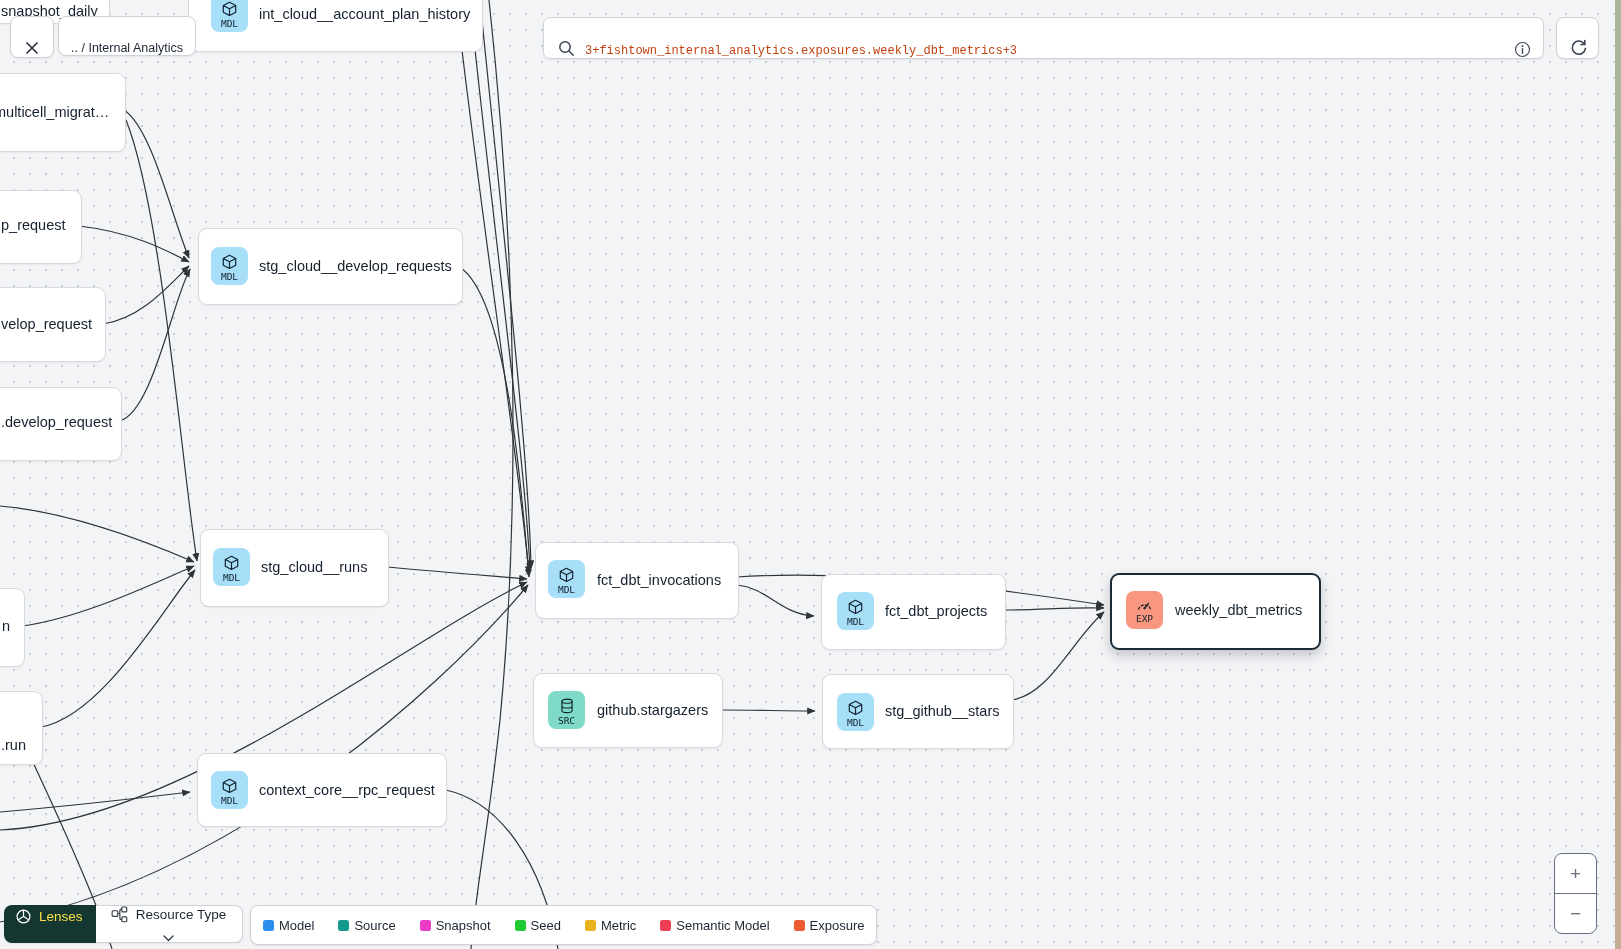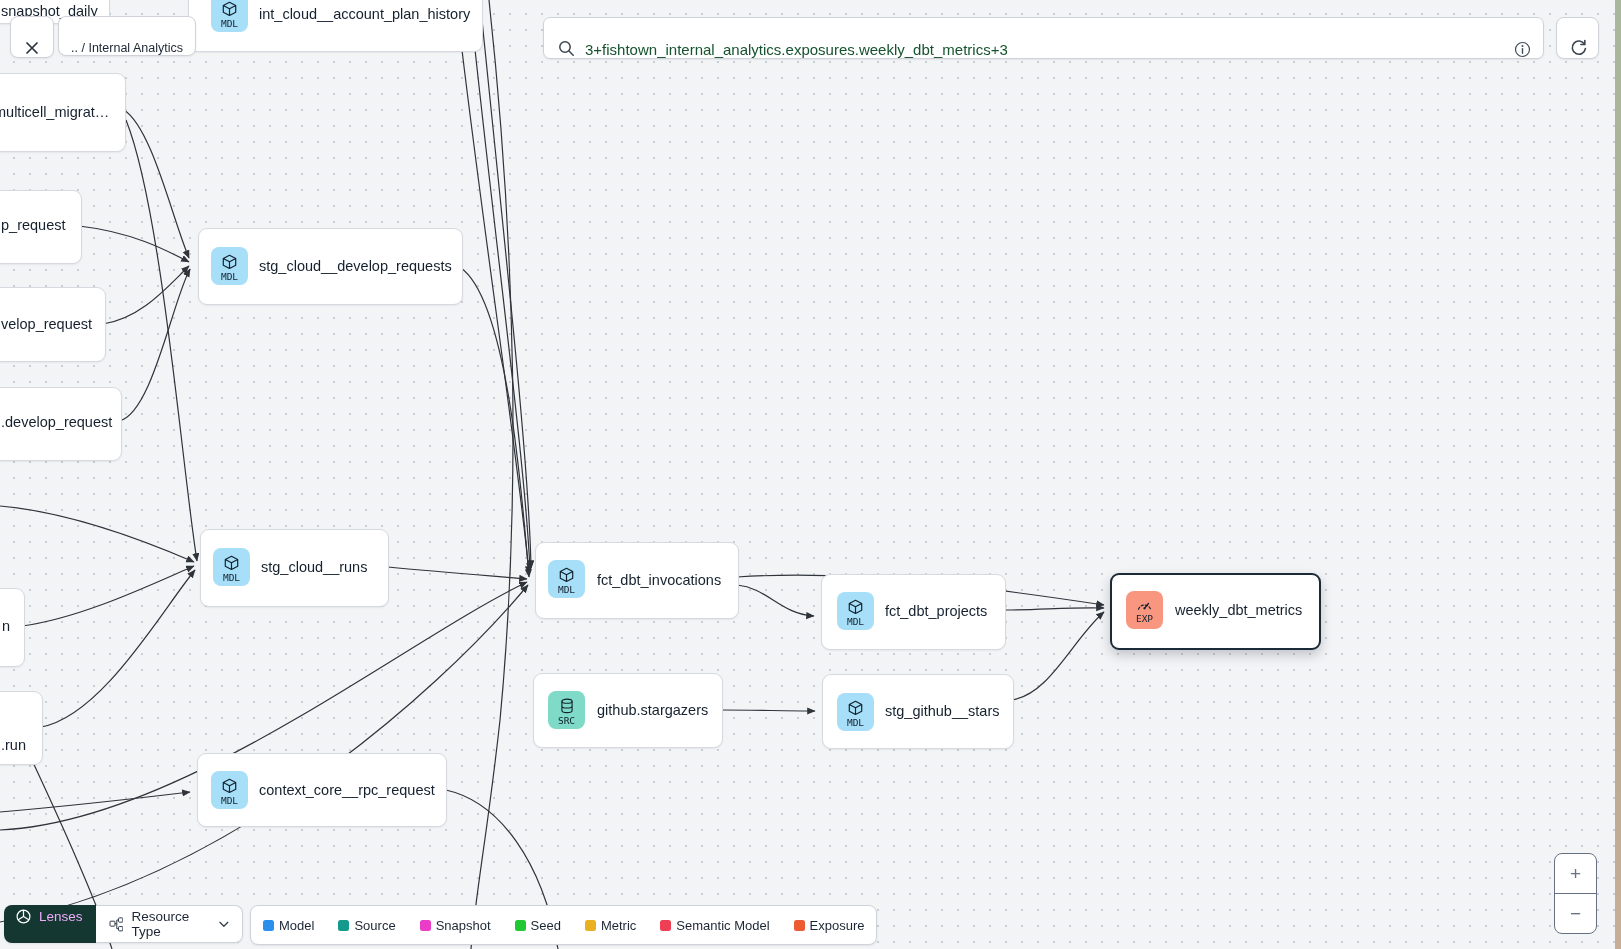--- a/index.html
+++ b/index.html
@@ -18,36 +18,36 @@
   .badge svg{margin-top:4px;}
   .badge .btxt{font-family:"DejaVu Sans Mono",monospace;font-size:9.5px;line-height:11px;
     color:#12222e;margin-top:1px;}
   .nlabel{position:absolute;transform:translateY(-50%);font-size:14.5px;color:#15212e;
     white-space:nowrap;z-index:4;}
   .chip{position:absolute;background:#ffffff;border:1px solid #cfd3d9;border-radius:8px;
     box-shadow:0 1px 2px rgba(16,24,40,.07);display:flex;align-items:flex-end;justify-content:center;z-index:10;}
   #close-btn{left:10px;top:16px;width:42px;height:40px;cursor:pointer;}
   #breadcrumb{left:58px;top:16px;width:136px;height:38px;font-size:12.5px;color:#1d2734;cursor:pointer;}
   #searchbar{left:543px;top:17px;width:999px;height:40px;justify-content:flex-start;border-radius:7px;}
-  #searchbar input{border:0;outline:none;flex:1;font-size:15px;color:#14532d;background:transparent;
-    font-family:Liberation Sans, sans-serif;padding:0;}
+  #searchbar input{border:0;outline:none;flex:1;font-size:12px;color:#c2410c;background:transparent;
+    font-family:Liberation Mono, monospace;padding:0;}
   #search-icon{margin:0 9px 0 13px;display:flex;}
   #info-icon{margin:0 12px 0 8px;display:flex;cursor:pointer;}
   #refresh-btn{left:1556px;top:17px;width:41px;height:40px;cursor:pointer;}
   #zoomctl{position:absolute;left:1554px;top:853px;width:41px;height:79px;background:#fff;
     border:1px solid #667084;border-radius:8px;z-index:10;display:flex;flex-direction:column;}
   #zoomctl .zbtn{flex:1;display:flex;align-items:center;justify-content:center;font-size:19px;
     color:#6b7280;cursor:pointer;}
   #zoomctl .zbtn:first-child{border-bottom:1px solid #667084;}
   #lenses-bar{position:absolute;left:4px;top:905px;height:38px;display:flex;z-index:10;
     border-radius:8px;box-shadow:0 1px 2px rgba(16,24,40,.08);}
-  #lenses-btn{background:#143831;color:#f0abfc;border-radius:8px 0 0 8px;display:flex;align-items:center;
+  #lenses-btn{background:#143831;color:#fde047;border-radius:8px 0 0 8px;display:flex;align-items:center;
     padding:0 13px 16px 11px;font-size:13.5px;gap:7px;cursor:pointer;}
   #rtype-btn{background:#fff;border:1px solid #cfd3d9;border-left:0;border-radius:0 8px 8px 0;
-    display:flex;align-items:center;padding:0 13px;font-size:13.5px;color:#1d2734;gap:8px;cursor:pointer;width:120px;justify-content:space-between;}
+    display:flex;align-items:center;padding:0 13px;font-size:13.5px;color:#1d2734;gap:8px;cursor:pointer;width:120px;justify-content:space-between;flex-direction:column;}
   #rtype-left{display:flex;align-items:center;gap:8px;}
   #legend{position:absolute;left:250px;top:905px;height:38px;background:#fff;border:1px solid #cfd3d9;
     border-radius:8px;display:flex;align-items:center;padding:0 12px;gap:24px;z-index:10;
     box-shadow:0 1px 2px rgba(16,24,40,.08);}
   .lg-item{display:flex;align-items:center;gap:5px;font-size:13px;color:#1d2734;white-space:nowrap;}
   .lg-swatch{width:11px;height:11px;border-radius:2.5px;display:inline-block;}
   #edge-strip{position:absolute;right:0;top:0;width:6px;height:949px;z-index:20;
     background:linear-gradient(#a9b89c,#b0a890 55%,#c7ad96);}
 </style>
 </head>

